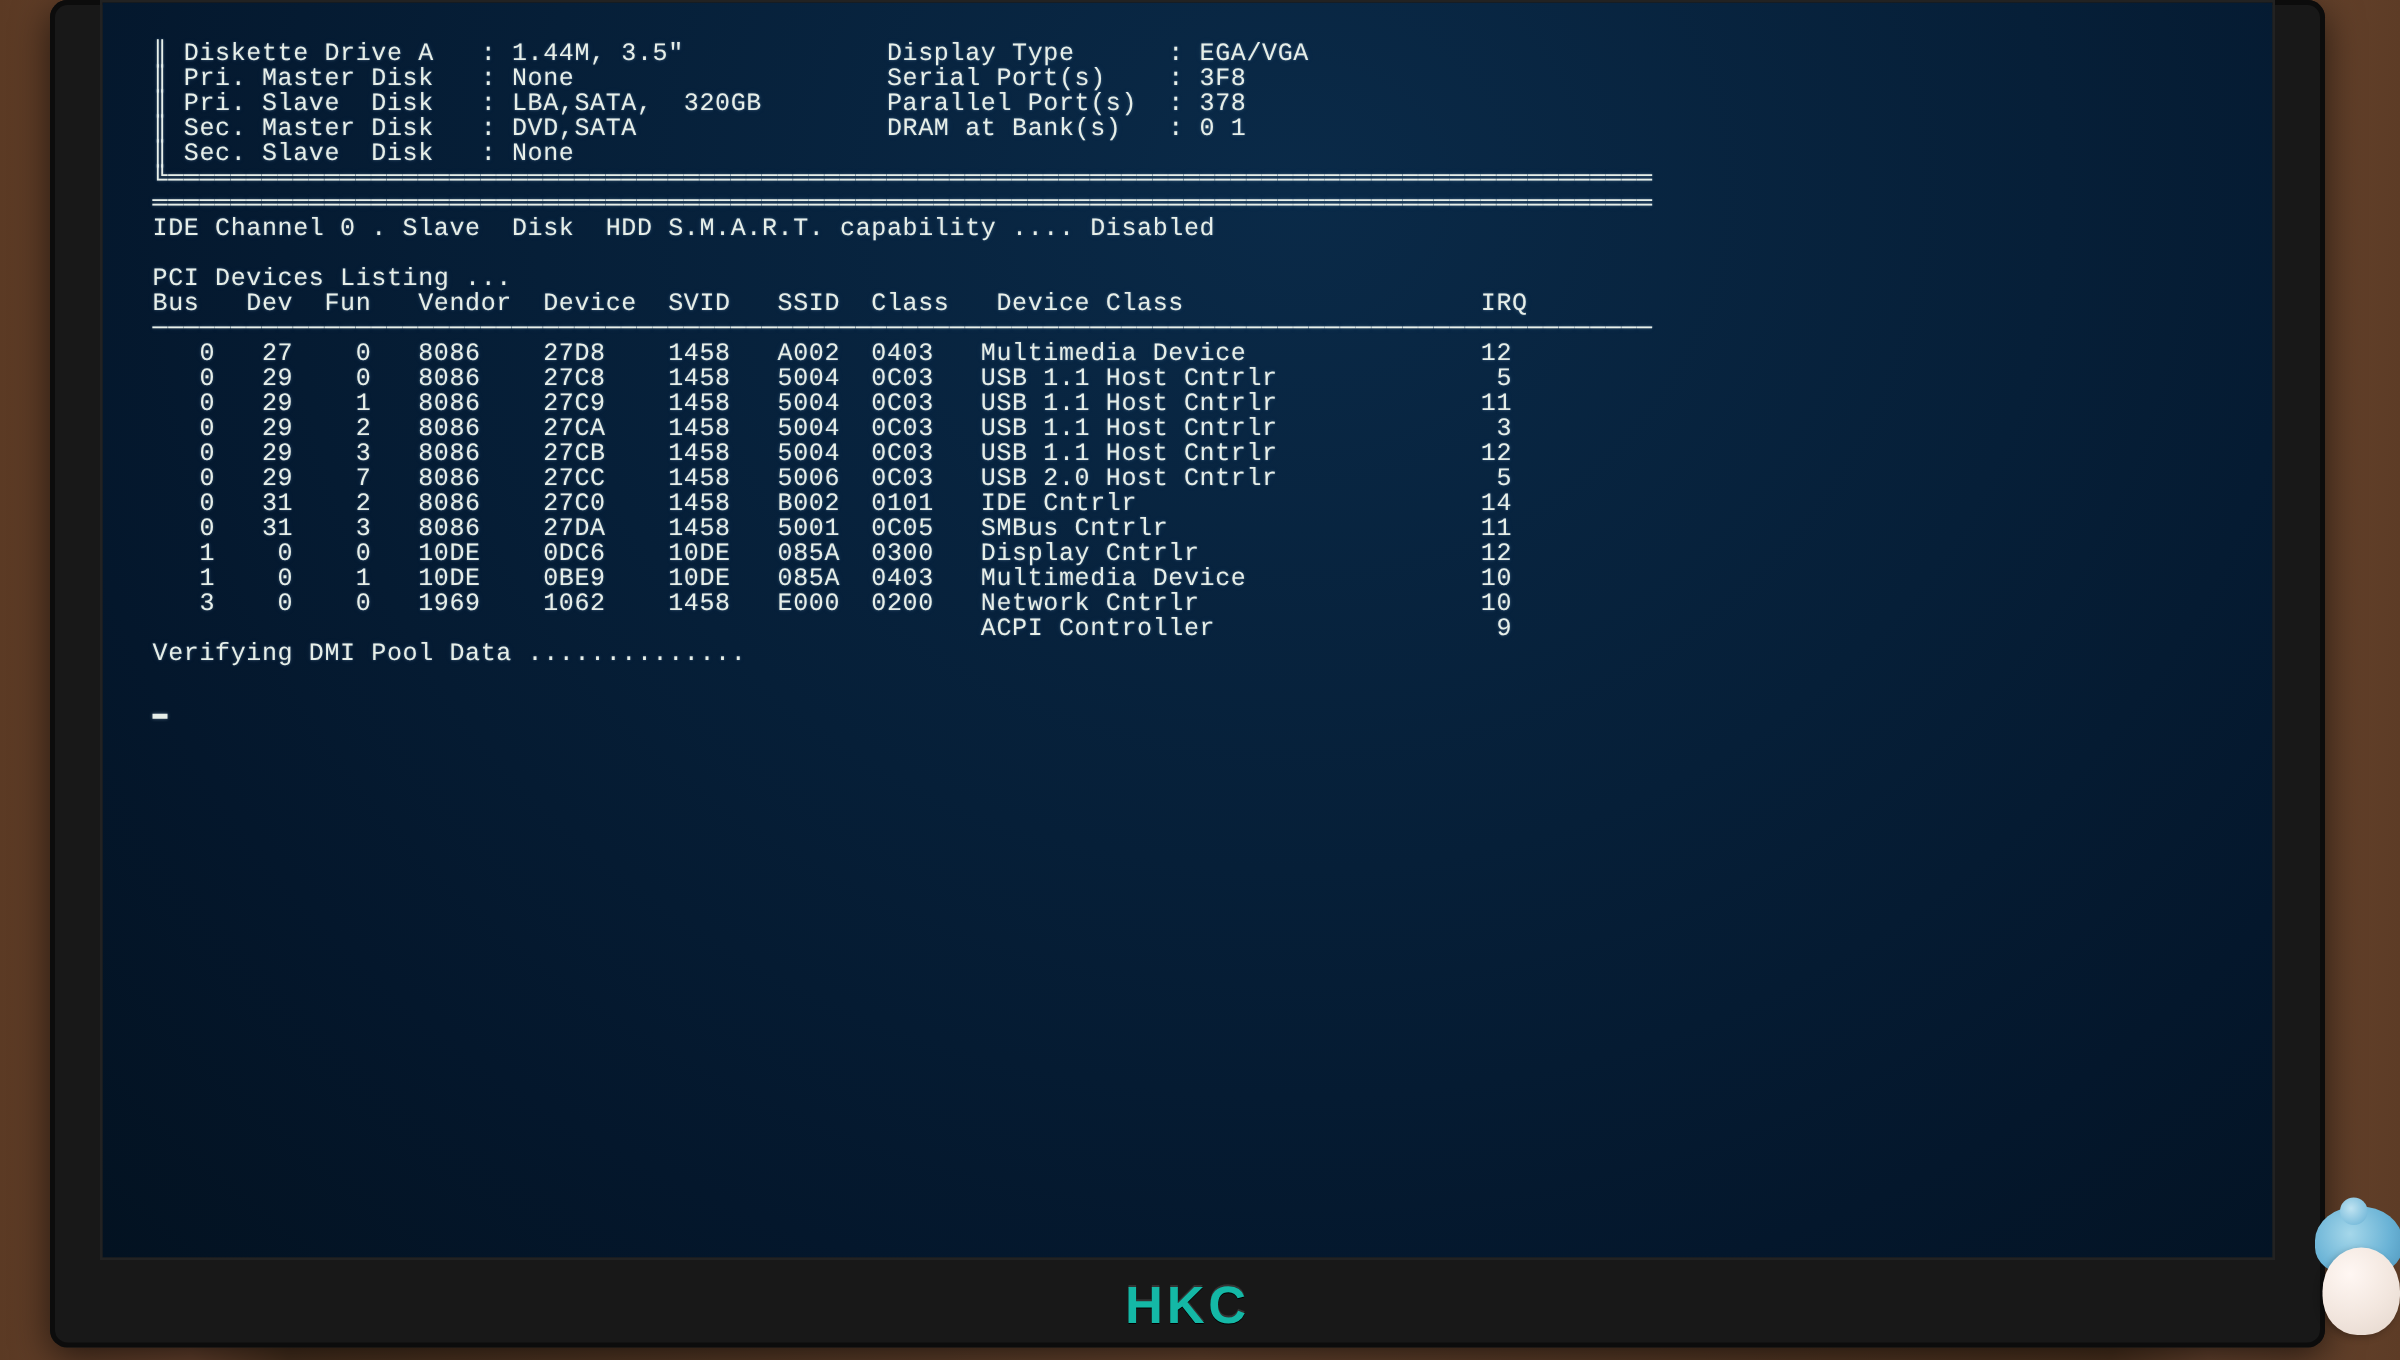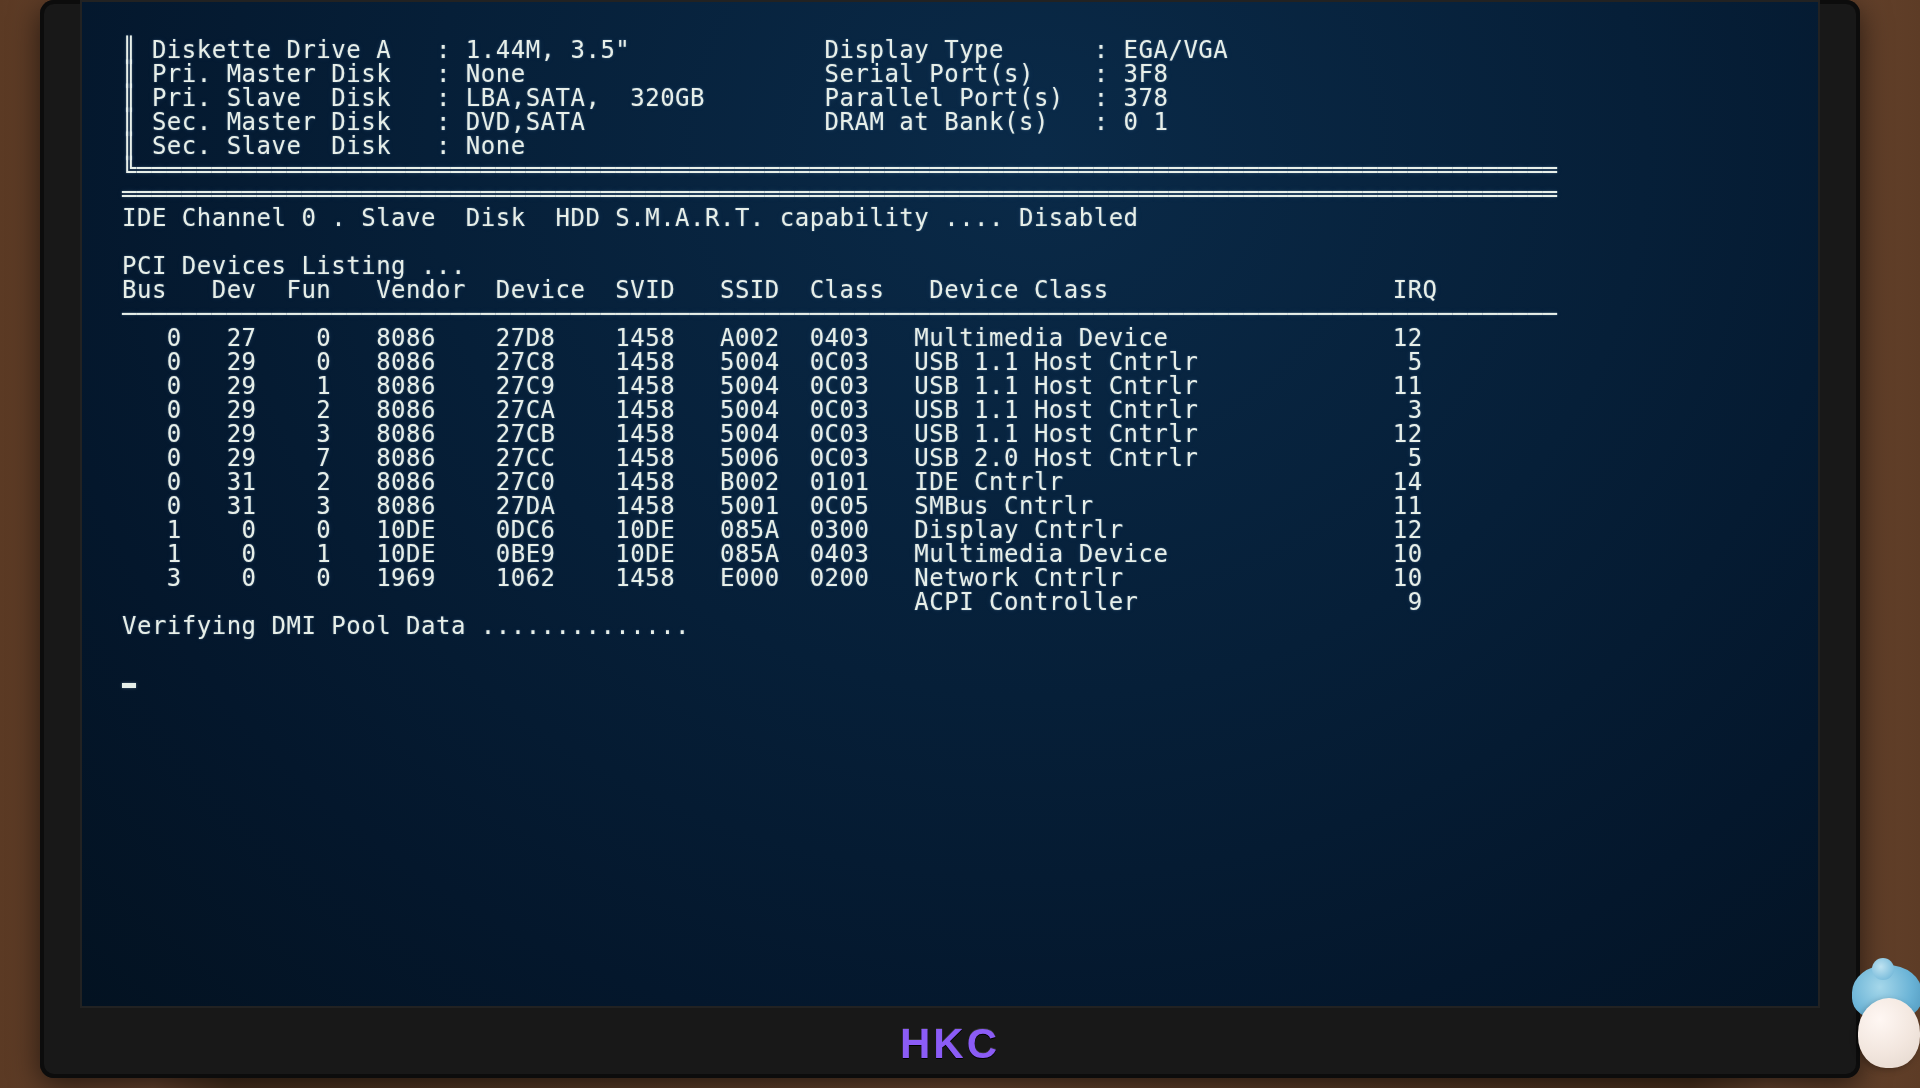--- a/index.html
+++ b/index.html
@@ -27,21 +27,21 @@
     border-radius: 14px;
     box-shadow: 0 8px 30px rgba(0,0,0,0.6), inset 0 0 0 4px #0c0c0c;
   }
 
   
   .bezel-logo {
     position: absolute;
     left: 50%;
     bottom: 10px;
     transform: translateX(-50%);
-    color: #8b5cf6;
+    color: #14b8a6;
     font-family: Arial, Helvetica, sans-serif;
     font-weight: 900;
     font-size: 42px;
     letter-spacing: 3px;
     text-shadow: 0 1px 0 #000, 0 -1px 0 #333;
     user-select: none;
   }
 
   
   .screen {
@@ -56,26 +56,27 @@
   }
 
   
   .screen-inner {
     transform-origin: 50% 50%;
   }
 
   
   .post {
     color: #e7efe9;
-    font-size: 24px;
+    font-size: 20px;
     line-height: 1.0;
     white-space: pre;
     text-shadow: 0 0 2px rgba(200,230,255,0.35), 0 0 6px rgba(120,160,220,0.12);
     padding: 12px 24px 0 40px;
     letter-spacing: 0.5px;
+    font-family: Liberation Mono, monospace;
   }
 
   .cursor {
     display: inline-block;
     width: 1ch;
     margin-left: 0;
     background: #e7efe9;
     height: 0.2em;
     vertical-align: text-bottom;
     animation: blink 1.2s steps(1) infinite;

